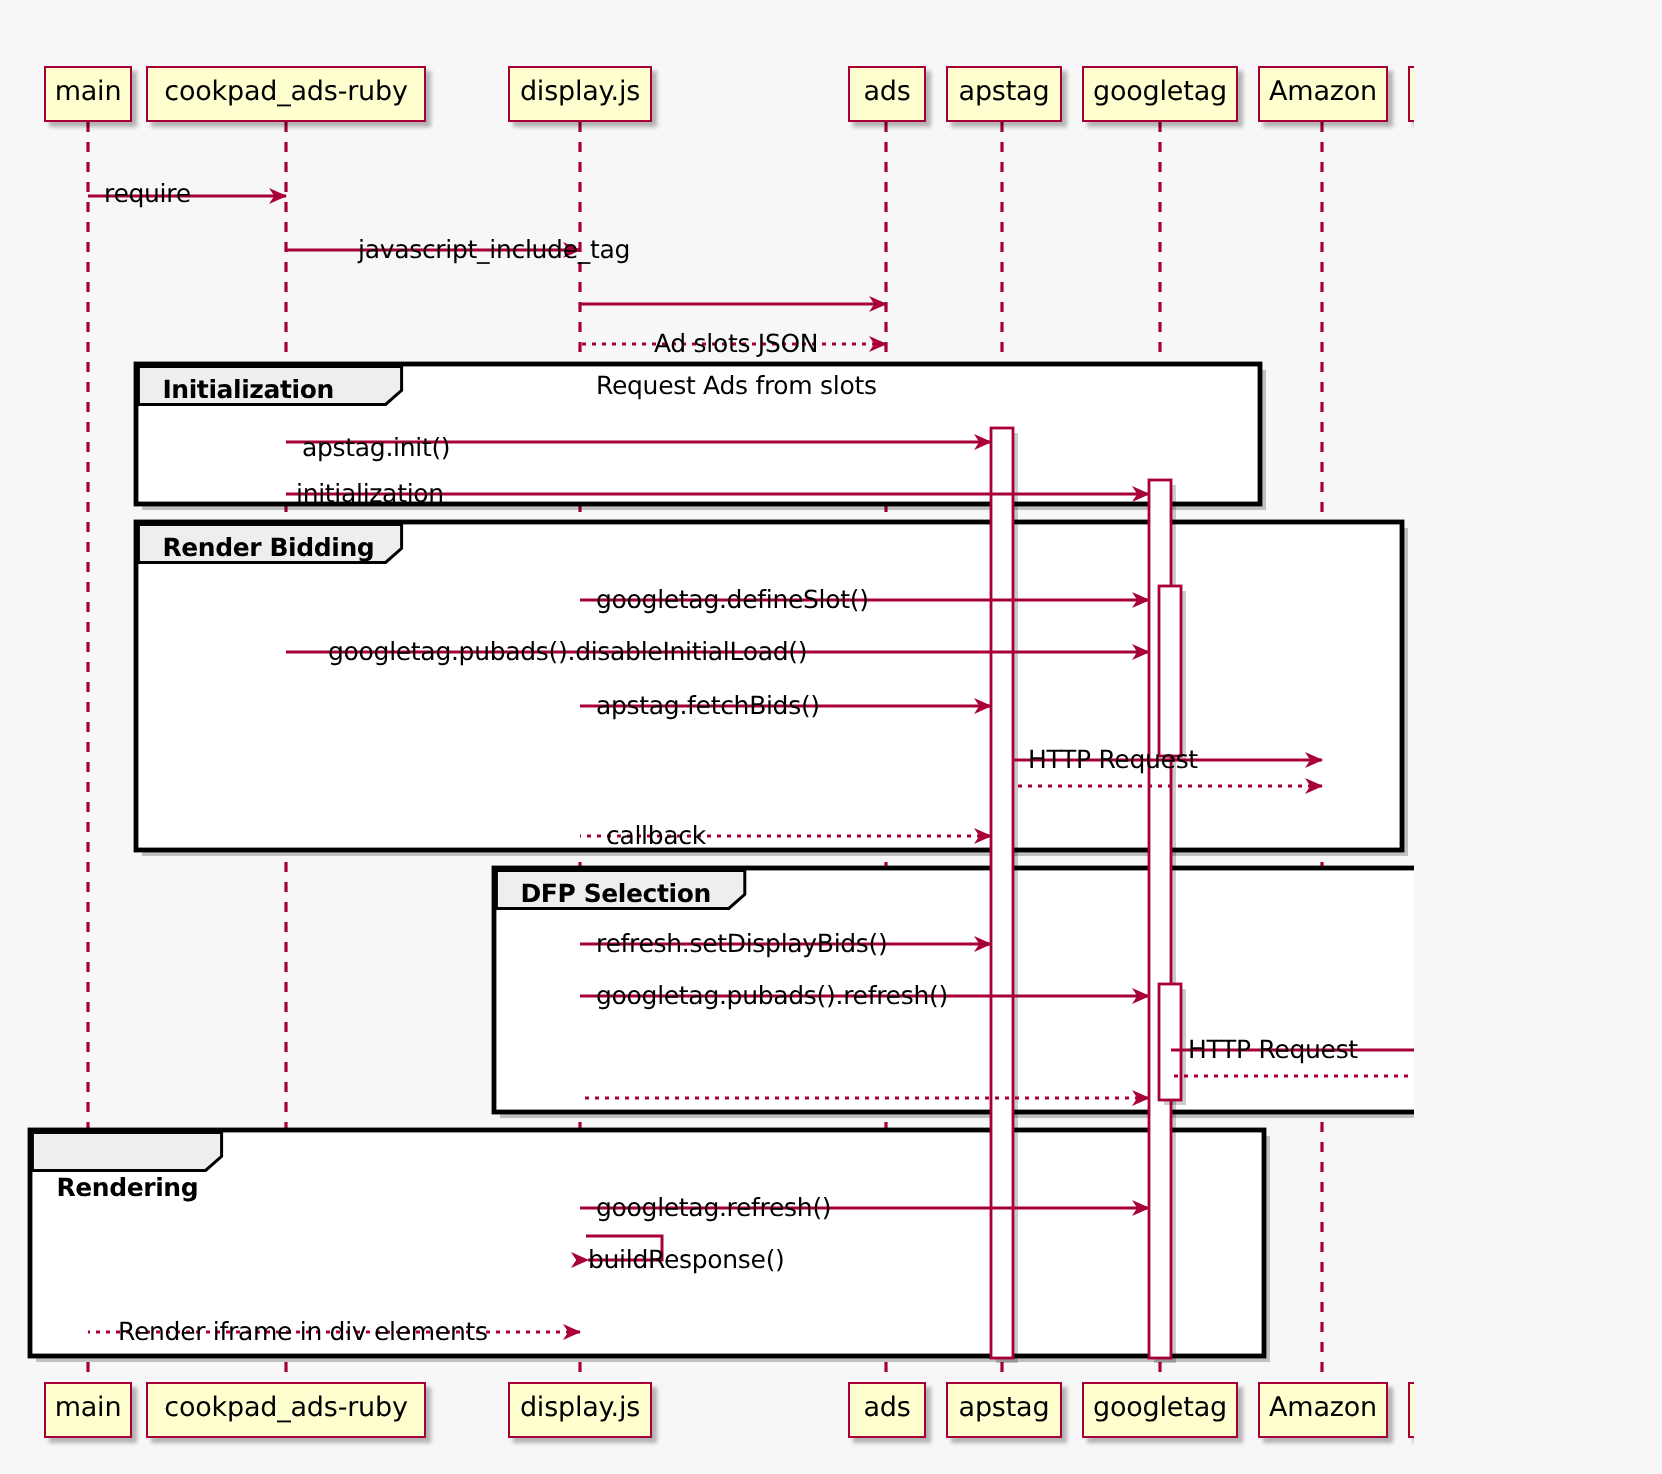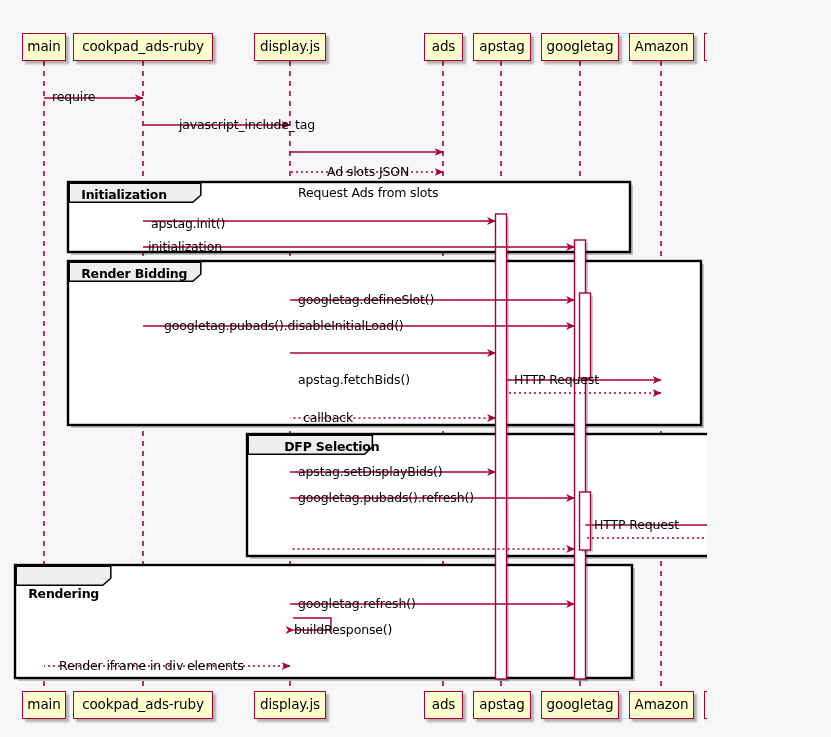--- a/index.html
+++ b/index.html
@@ -179,36 +179,36 @@
       <div class="participant-box" style="left: 629px; top: 691px; width: 65px; height: 28px;">
         <span>Amazon</span>
       </div>
       <div class="participant-box" style="left: 704px; top: 691px; width: 41px; height: 28px;">
         <span>DFP</span>
       </div>
     </div>
   <div id="fragment-labels">
       <div class="fragment-label" style="left: 81.2px; top: 186.7px;">Initialization</div>
       <div class="fragment-label" style="left: 81.2px; top: 265.7px;">Render Bidding</div>
-      <div class="fragment-label" style="left: 260.2px; top: 438.7px; margin-left: 24px;">DFP Selection</div>
+      <div class="fragment-label" style="left: 260.2px; top: 438.7px;">DFP Selection</div>
       <div class="fragment-label" style="left: 28.2px; top: 569.7px; margin-top: 16px;">Rendering</div>
     </div>
   <div id="message-labels">
       <div class="msg-label" style="left: 52px; top: 89px;">require</div>
       <div class="msg-label" style="left: 151px; top: 117px; margin-left: 28px;">javascript_include_tag</div>
       <div class="msg-label" style="left: 298px; top: 144px; margin-top: 41px;">Request Ads from slots</div>
       <div class="msg-label" style="left: 303px; top: 164px; margin-left: 24px;">Ad slots JSON</div>
       <div class="msg-label" style="left: 151px; top: 216px;">apstag.init()</div>
       <div class="msg-label" style="left: 148px; top: 239px;">initialization</div>
       <div class="msg-label" style="left: 298px; top: 292px;">googletag.defineSlot()</div>
       <div class="msg-label" style="left: 148px; top: 318px; margin-left: 16px;">googletag.pubads().disableInitialLoad()</div>
-      <div class="msg-label" style="left: 298px; top: 345px; margin-top: 27px;">apstag.fetchBids()</div>
+      <div class="msg-label" style="left: 298px; top: 345px;">apstag.fetchBids()</div>
       <div class="msg-label" style="left: 514px; top: 372px;">HTTP Request</div>
       <div class="msg-label" style="left: 303px; top: 410px;">callback</div>
-      <div class="msg-label" style="left: 298px; top: 464px;">apstag.setDisplayBids()</div>
+      <div class="msg-label" style="left: 298px; top: 464px;">refresh.setDisplayBids()</div>
       <div class="msg-label" style="left: 298px; top: 490px;">googletag.pubads().refresh()</div>
       <div class="msg-label" style="left: 594px; top: 517px;">HTTP Request</div>
       <div class="msg-label" style="left: 298px; top: 596px;">googletag.refresh()</div>
       <div class="msg-label" style="left: 294px; top: 622px;">buildResponse()</div>
       <div class="msg-label" style="left: 59px; top: 658px;">Render iframe in div elements</div>
     </div>
 
 </div>
 
 </body></html>

